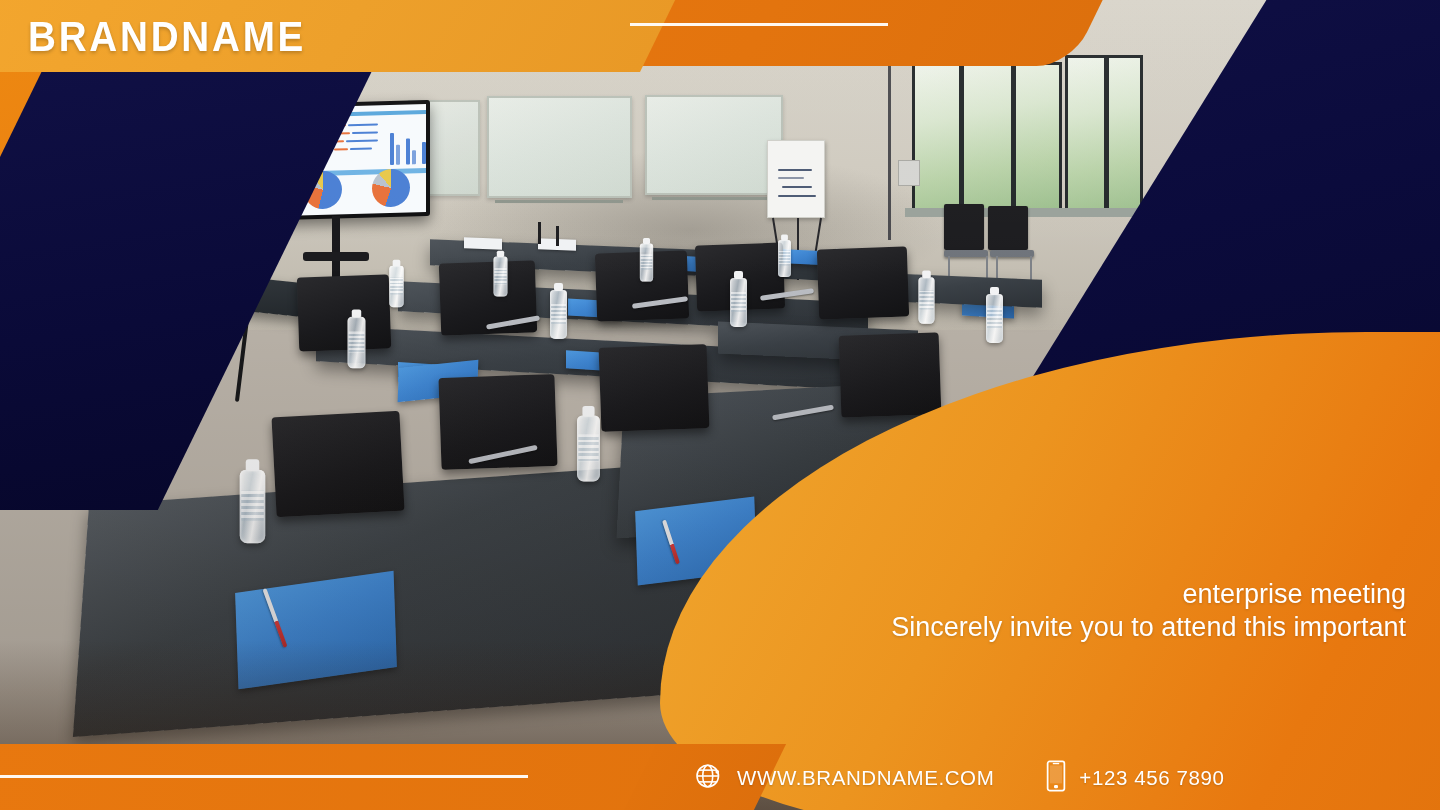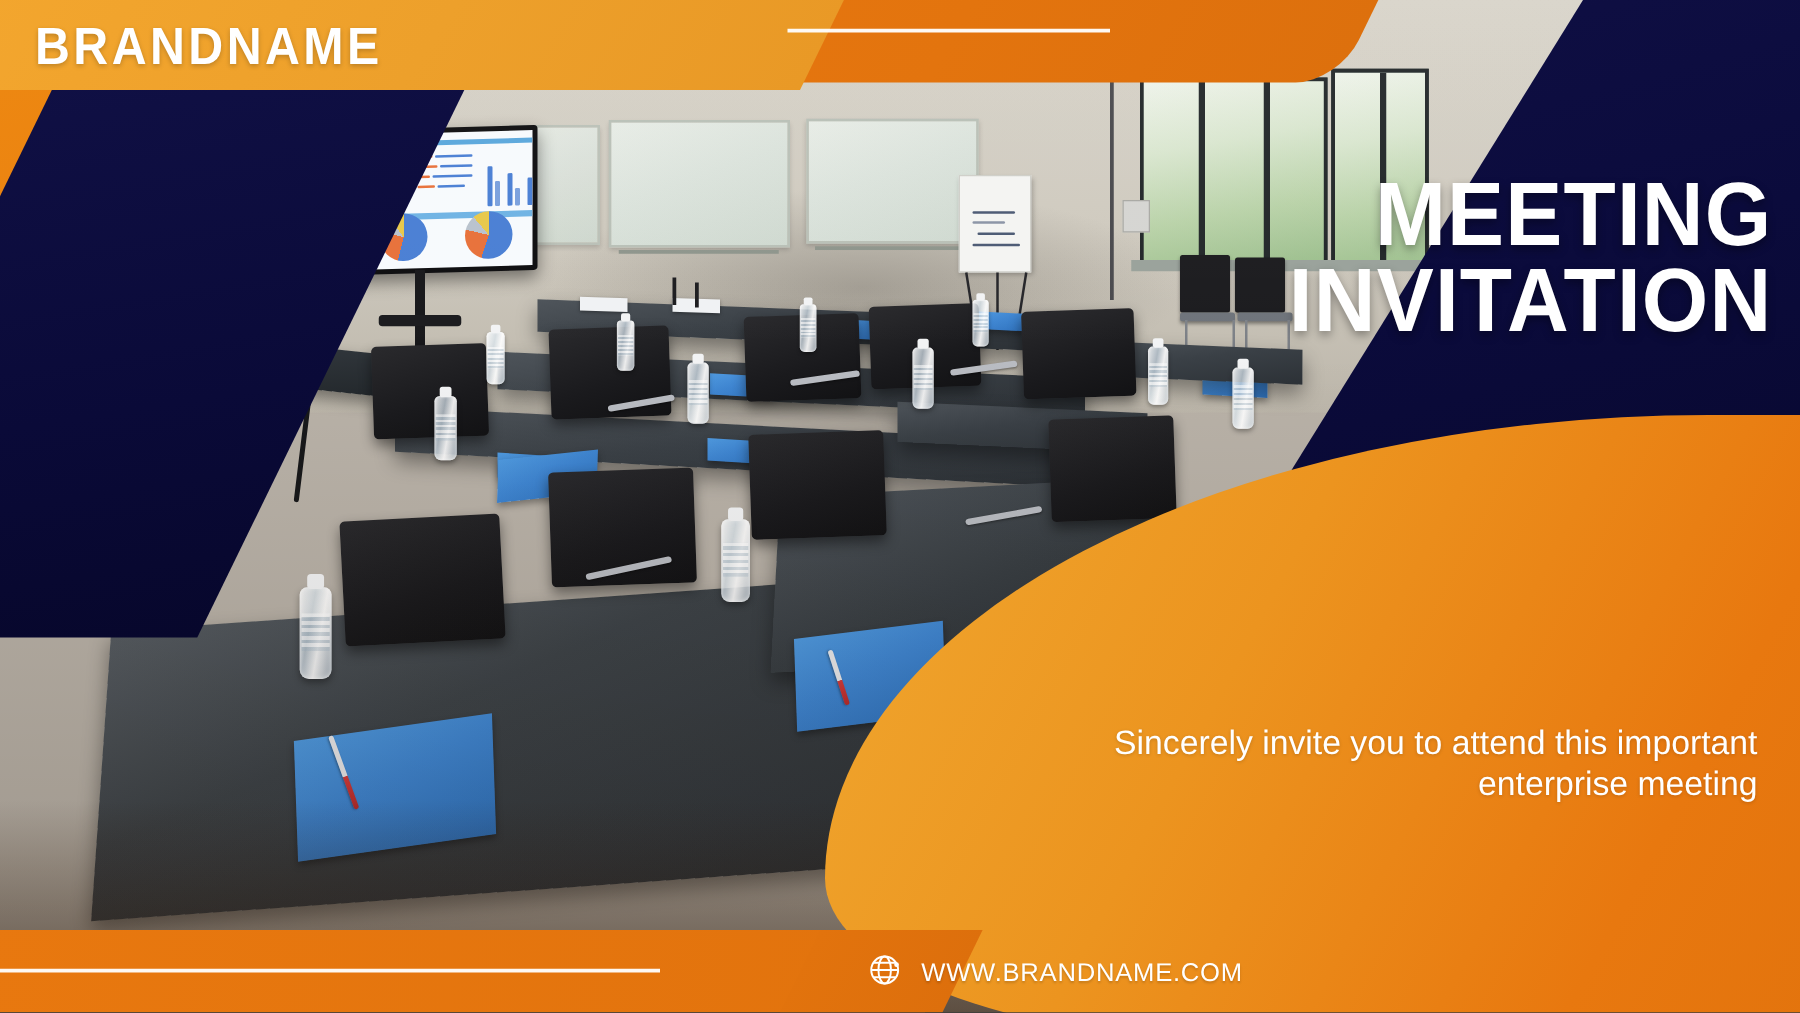--- a/index.html
+++ b/index.html
@@ -374,41 +374,48 @@
   <div class="shape hdr-amber"></div>
   <div class="hdr-line"></div>
 
   <div class="footer-bar">
     <div class="footer-line"></div>
   </div>
   <div class="footer-bar-slant"></div>
 
   <div class="brand">BRANDNAME</div>
 
-  <div class="title-block">
-    <span class="title-line">MEETING</span>
-    <span class="title-line">INVITATION</span>
-  </div>
 
 
   <div class="sub-block">
+    <span class="sub-line">enterprise meeting</span>
     <span class="sub-line">Sincerely invite you to attend this important</span>
-    <span class="sub-line">enterprise meeting</span>
   </div>
 
   <div class="contacts">
     <div class="contact">
       <span class="ico">
         <svg width="30" height="30" viewBox="0 0 24 24" fill="none" stroke="#fff" stroke-width="1.25">
           <circle cx="11" cy="12" r="8.6"></circle>
           <ellipse cx="11" cy="12" rx="4" ry="8.6"></ellipse>
           <line x1="2.4" y1="12" x2="19.6" y2="12"></line>
           <line x1="3.9" y1="7.3" x2="18.1" y2="7.3"></line>
           <line x1="3.9" y1="16.7" x2="18.1" y2="16.7"></line>
           <circle cx="18.6" cy="8.6" r="1.5" fill="#fff" stroke="none"></circle>
         </svg>
       </span>
       <span class="contact-text">WWW.BRANDNAME.COM</span>
     </div>
 
+    <div class="contact">
+      <span class="ico">
+        <svg width="20" height="32" viewBox="0 0 16 26" fill="none" stroke="#fff" stroke-width="1.4">
+          <rect x="1.2" y="1.2" width="13.6" height="23.6" rx="1.6"></rect>
+          <rect x="3.1" y="4.4" width="9.8" height="14.6" fill="#fff" stroke="none" opacity=".18"></rect>
+          <line x1="5.4" y1="2.9" x2="10.6" y2="2.9" stroke-width="1.1"></line>
+          <rect x="6.4" y="20.4" width="3.2" height="2.6" rx="1" fill="#fff" stroke="none"></rect>
+        </svg>
+      </span>
+      <span class="contact-text">+123 456 7890</span>
+    </div>
   </div>
 
 </div>
 
 </body></html>

